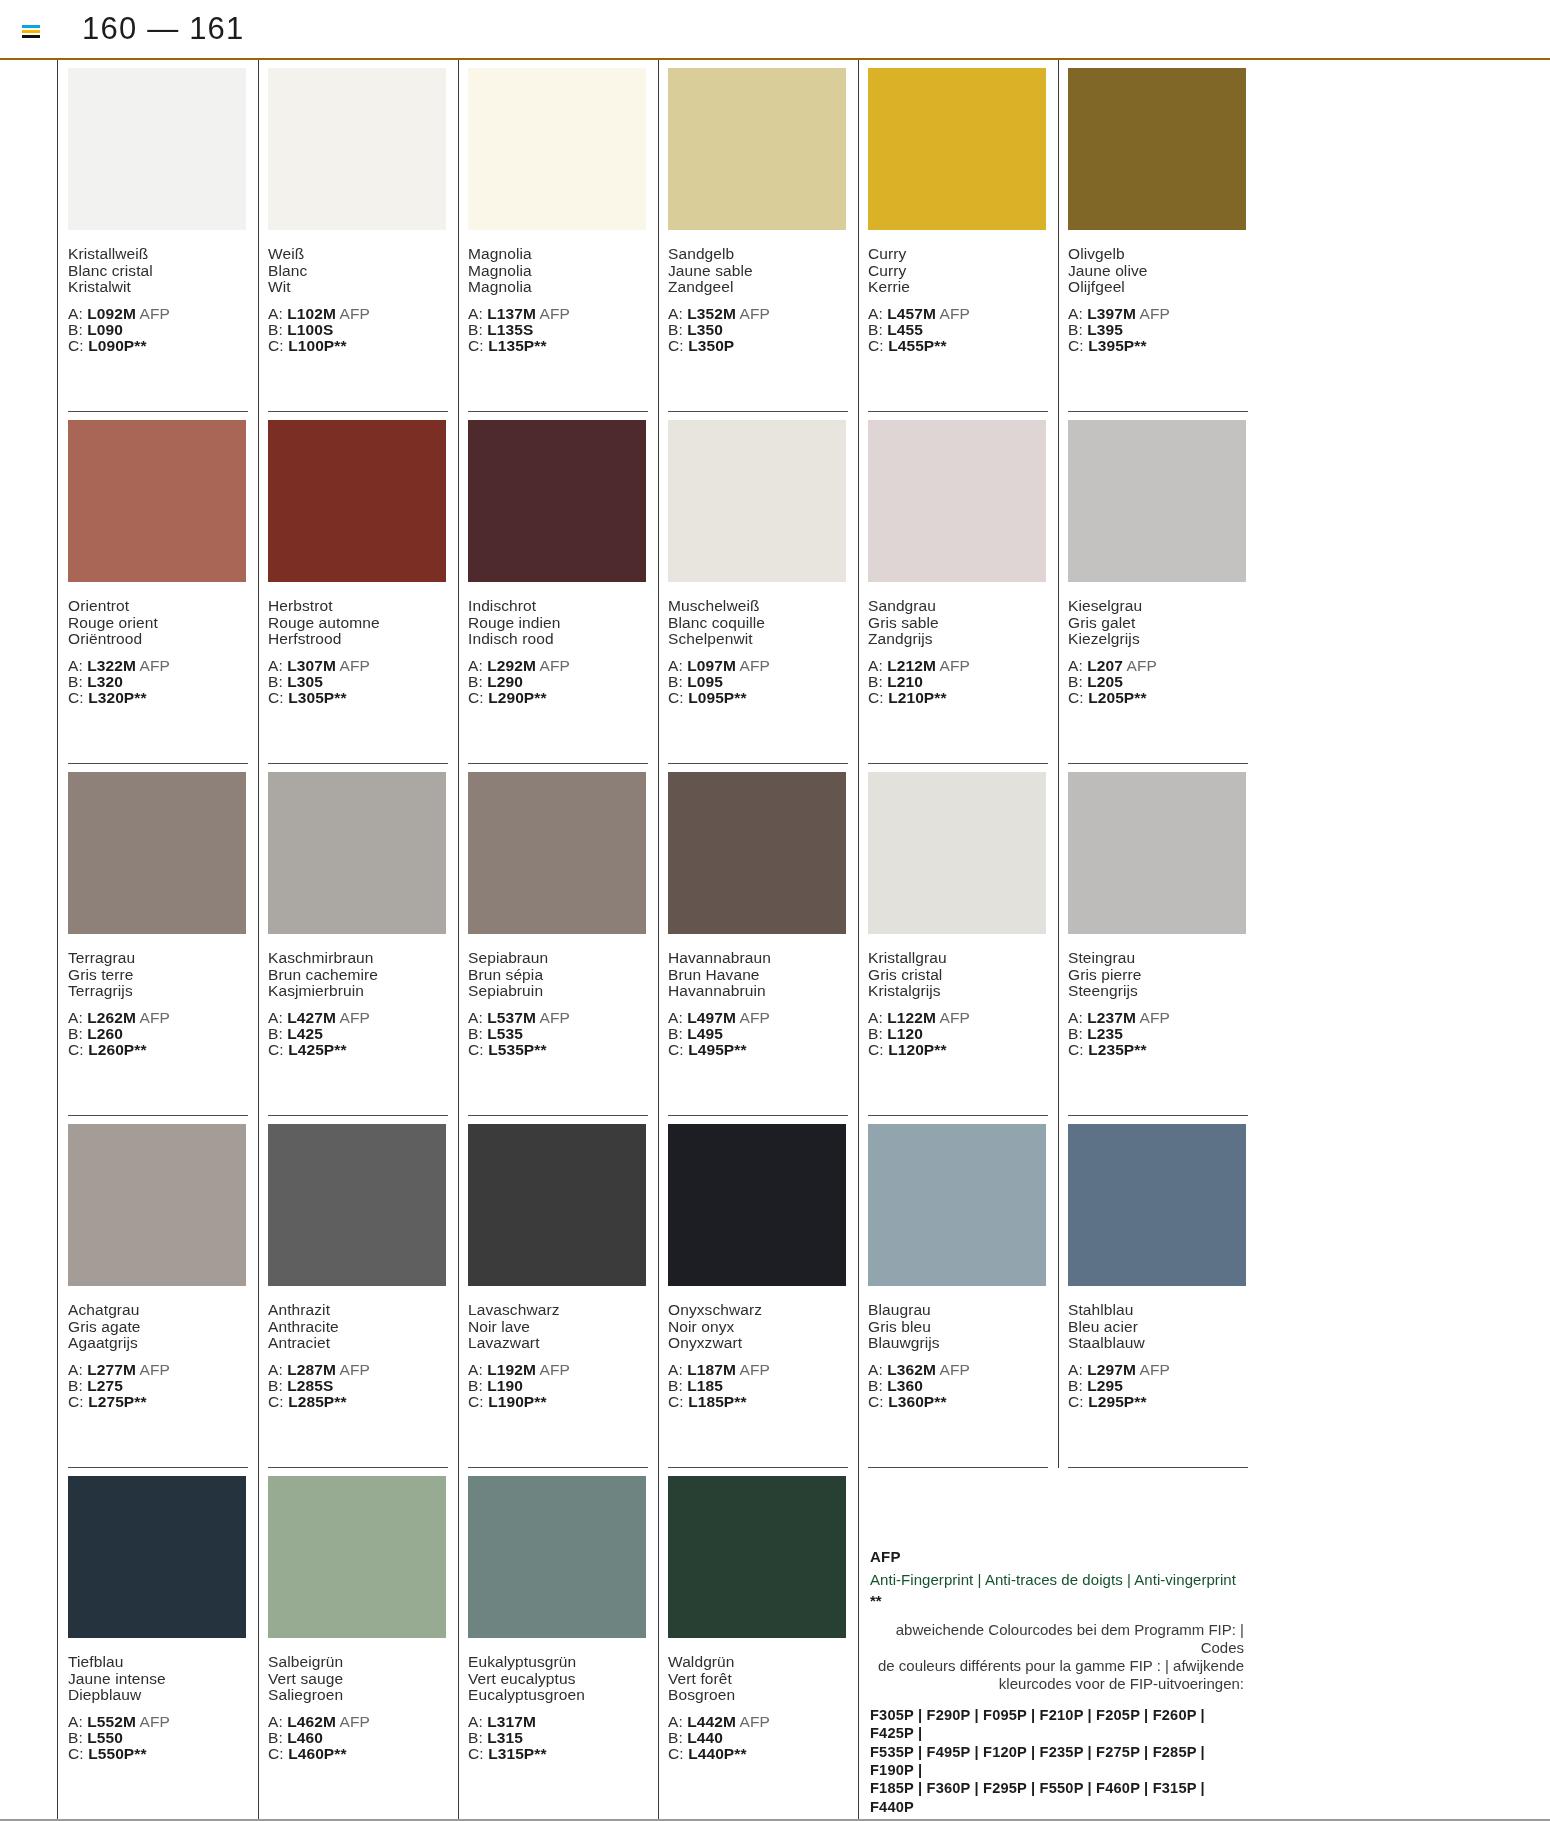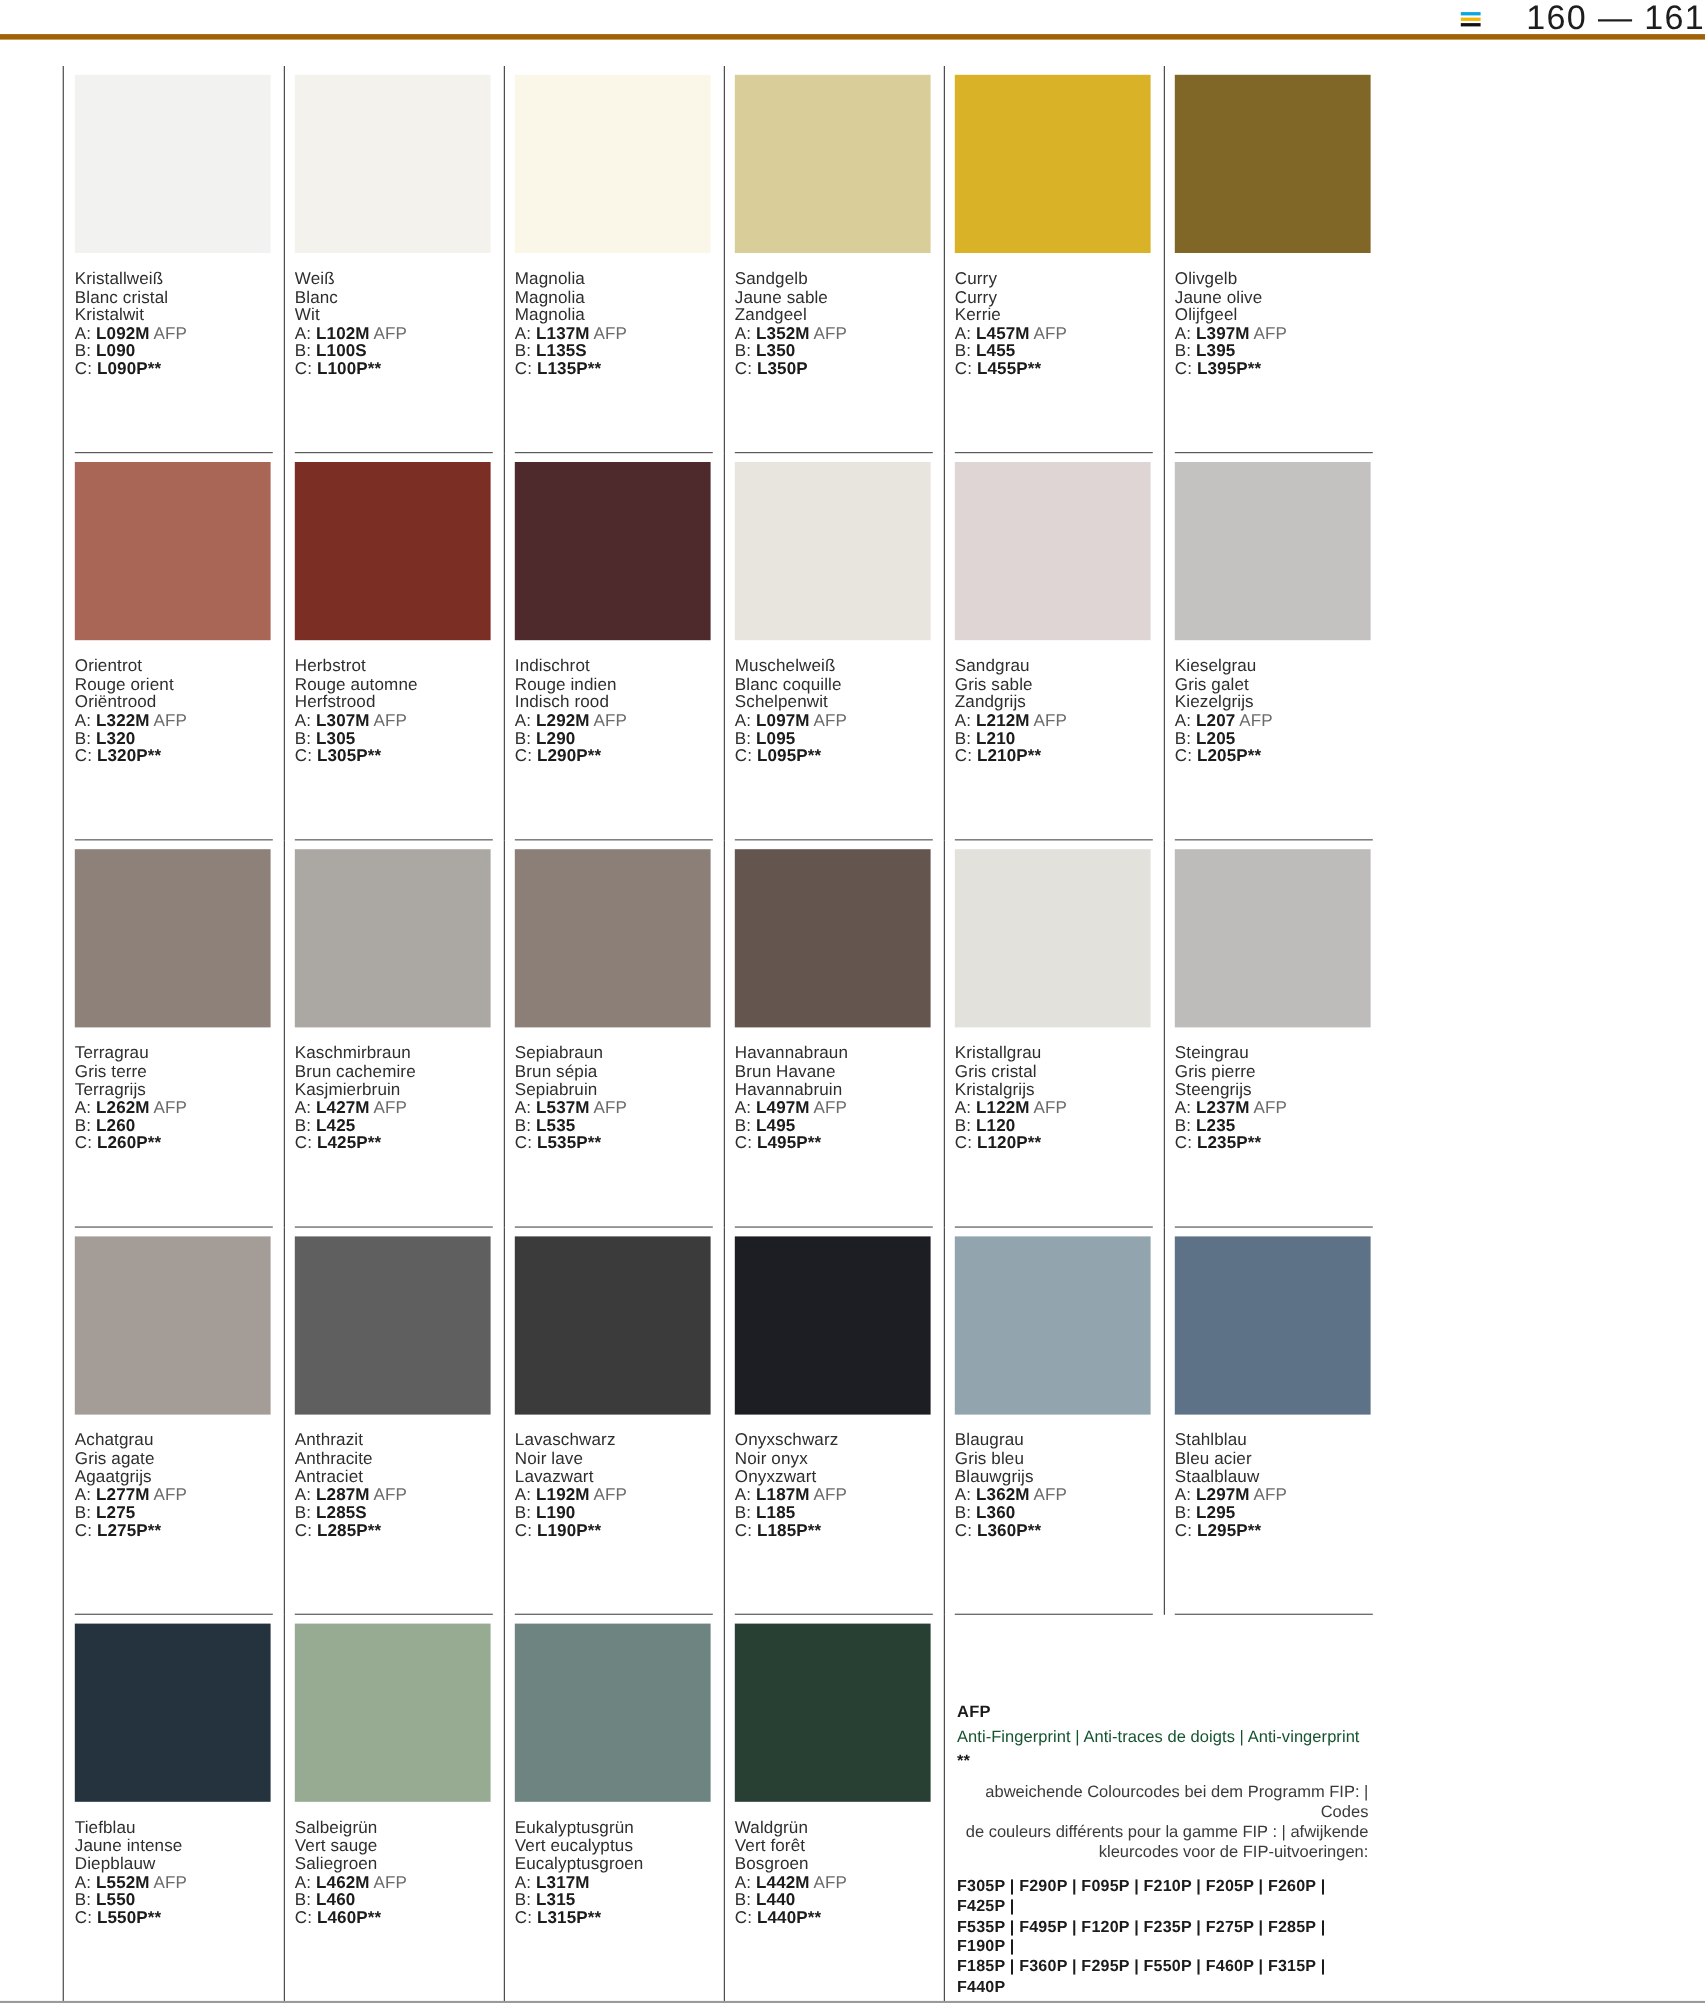--- a/index.html
+++ b/index.html
@@ -10,26 +10,25 @@
   }
   body {
     width: 1550px; height: 1821px;
     position: relative;
     overflow: hidden;
     color: #2b2b2b;
   }
 
   
   #page-header {
-    height: 36px;
+    height: 60px;
     display: flex;
     align-items: center;
     padding-left: 22px;
-    border-bottom: 5px solid #a16207;
-    justify-content: flex-end;
+    border-bottom: 2px solid #a16207;
   }
   #logo-mark {
     width: 18px; height: 13px;
     margin-right: 42px;
     margin-top: 4px;
     display: flex; flex-direction: column;
     justify-content: space-between;
   }
   #logo-mark i { display:block; height: 3px; width: 100%; }
   #page-number {
@@ -82,21 +81,21 @@
   }
   .names {
     margin-top: 16px;
     font-size: 15.5px;
     line-height: 1.07;
     color: #2e2e2e;
     letter-spacing: 0.1px;
   }
   .names div { white-space: nowrap; }
   .codes {
-    margin-top: 0;
+    margin-top: 10px;
     font-size: 15.5px;
     line-height: 1.05;
     letter-spacing: 0.1px;
     color: #2e2e2e;
   }
   .codes div { white-space: nowrap; }
   .codes .code { font-weight: 700; color: #1b1b1b; }
   .codes .afp { color: #6a6a6a; }
 
   

